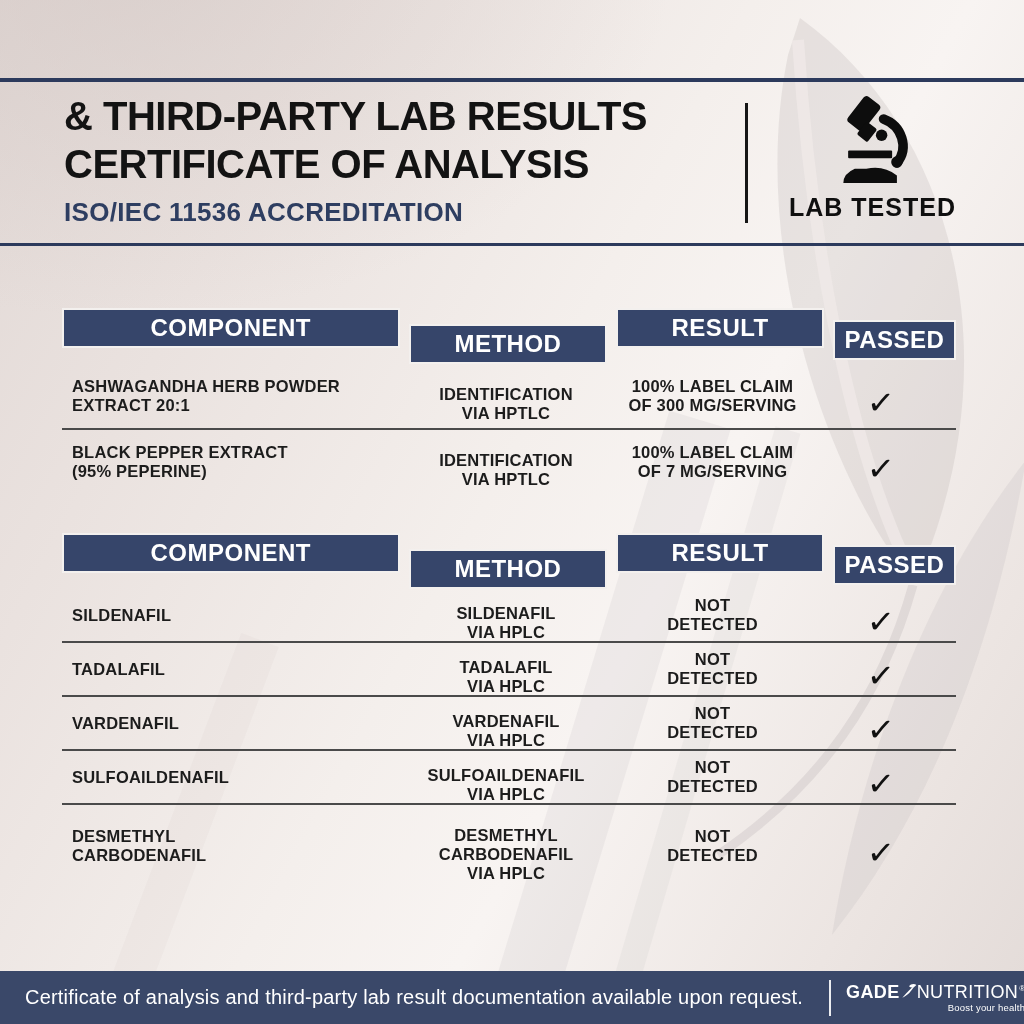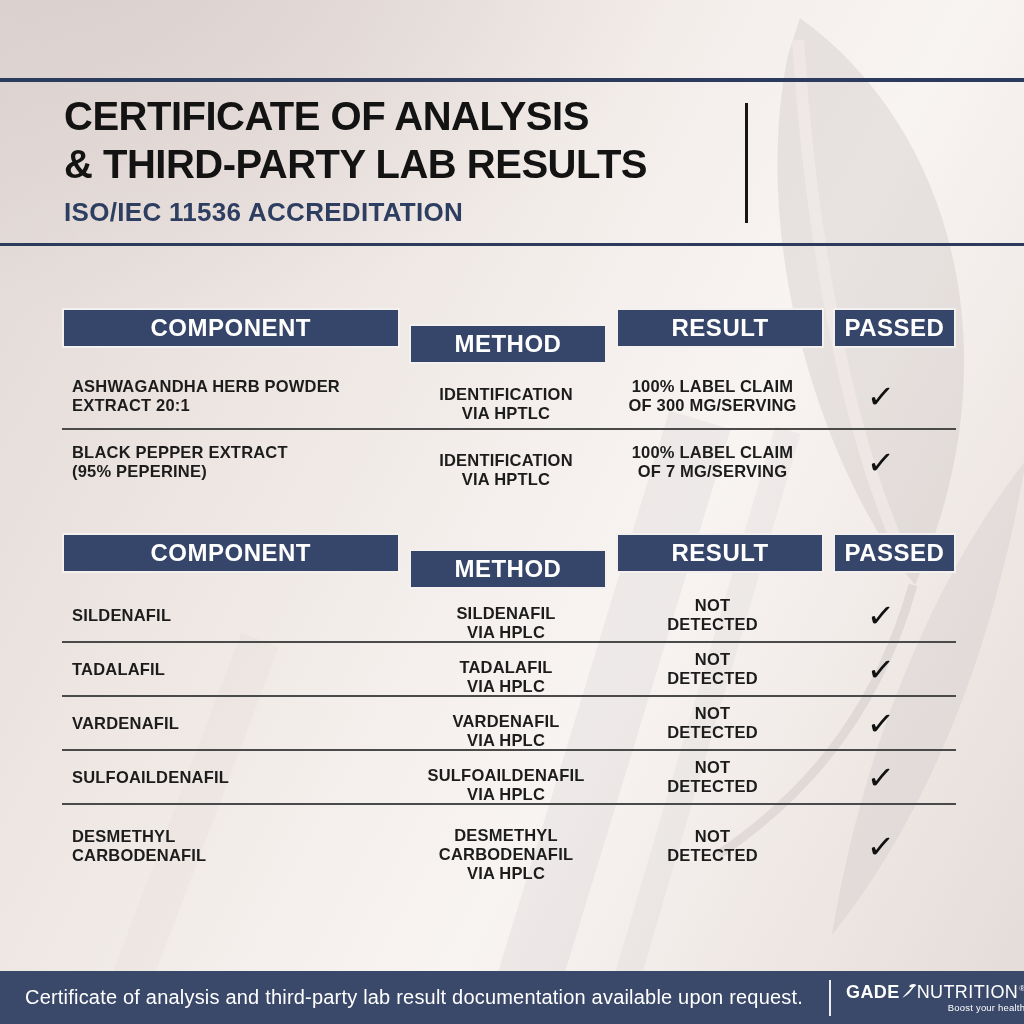--- a/index.html
+++ b/index.html
@@ -26,21 +26,21 @@
 
   .table{position:absolute;left:62px;width:894px;}
   .t1{top:308px;}
   .t2{top:533px;}
   .thead{display:flex;gap:9px;text-align:right;}
   .th{height:40px;background:#36456a;border:2px solid #f3f0ee;box-sizing:border-box;color:#ffffff;
       font-size:24px;font-weight:700;letter-spacing:0.5px;display:flex;align-items:center;justify-content:center;}
   .col-c{width:343px;}
   .col-m{width:202px;margin-top:16px;}
   .col-r{width:211px;}
-  .col-p{width:125px;}
+  .col-p{width:125px;margin-top:12px;}
   .tr{display:flex;align-items:center;}
   .t1 .tr{height:64px;}
   .t2 .tr{height:52px;}
   .t2 .tr.tall{height:82px;}
   .td{box-sizing:border-box;font-size:16.5px;font-weight:700;color:#1c1c1c;line-height:19px;letter-spacing:0.2px;}
   .td.col-c{text-align:left;padding-left:10px;}
   .td.col-m,.td.col-r,.td.col-p{text-align:center;}
   .check{font-family:"DejaVu Sans",sans-serif;font-size:33px;font-weight:400;color:#111;line-height:33px;display:inline-block;transform:rotate(4deg);}
   .rowline{height:2px;background:#4a4a4a;}
 
@@ -71,27 +71,41 @@
       <path d="M700 420 L520 1010" stroke-width="64" opacity="0.16"></path>
       <path d="M788 430 L618 1010" stroke-width="26" opacity="0.13"></path>
       <path d="M120 1010 L260 640" stroke-width="40" opacity="0.08"></path>
     </g>
   </svg>
 
   <div class="rule rule-top"></div>
   <div class="rule rule-mid"></div>
 
   <div class="titles">
+    <div class="title">&amp; THIRD-PARTY LAB RESULTS</div>
     <div class="title">CERTIFICATE OF ANALYSIS</div>
-    <div class="title">&amp; THIRD-PARTY LAB RESULTS</div>
     <div class="subtitle">ISO/IEC 11536 ACCREDITATION</div>
   </div>
 
   <div class="v-divider"></div>
 
+  <div class="lab-badge">
+    <svg viewBox="0 0 92 92" aria-hidden="true">
+      <g fill="#0d0d0d">
+        <rect x="26" y="0" width="21" height="34" rx="4" transform="rotate(38 36 17)"></rect>
+        <rect x="33" y="28" width="14" height="17" rx="2" transform="rotate(38 40 36)"></rect>
+        <circle cx="55" cy="40" r="6"></circle>
+        <path d="M57 23 C76 30 84 53 71 69" fill="none" stroke="#0d0d0d" stroke-width="10" stroke-linecap="round"></path>
+        <rect x="20" y="56" width="46" height="8" rx="1"></rect>
+        <circle cx="71" cy="68" r="6"></circle>
+        <path d="M15 90 L71 90 L71 82 Q57 71 39 75 L27 75 Q15 80 15 90 Z"></path>
+      </g>
+    </svg>
+    <div class="lab-label">LAB TESTED</div>
+  </div>
 
   <div class="table t1">
     <div class="thead">
       <div class="th col-c">COMPONENT</div>
       <div class="th col-m">METHOD</div>
       <div class="th col-r">RESULT</div>
       <div class="th col-p">PASSED</div>
     </div>
 
     <div class="tr">

